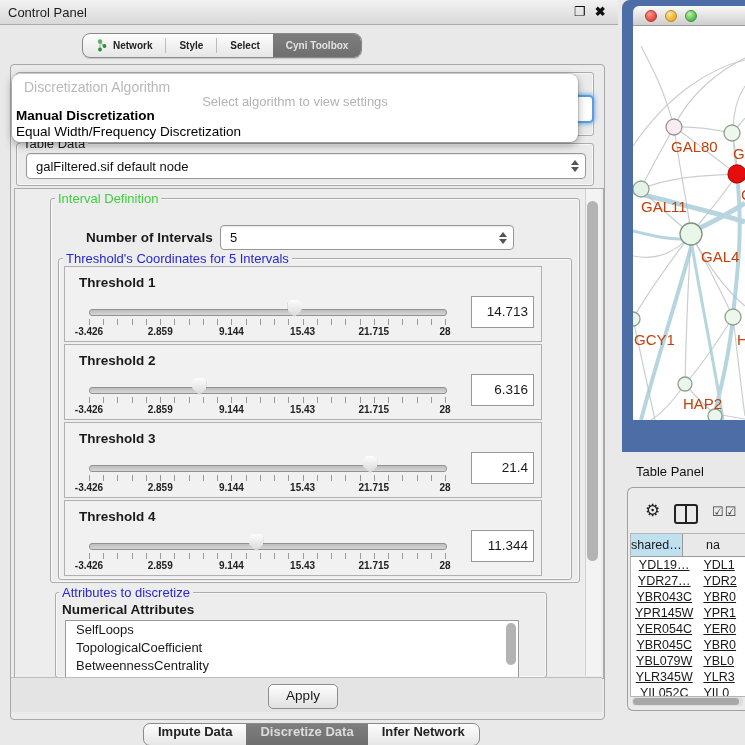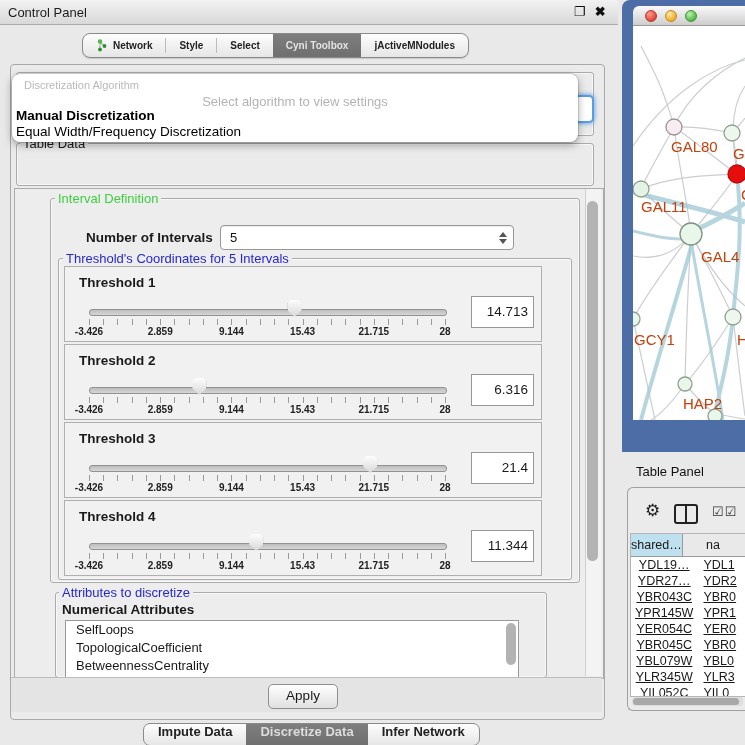--- a/index.html
+++ b/index.html
@@ -27,21 +27,21 @@
 
   .groupbox{position:absolute;border:1px solid #ababab;border-radius:3px;
     box-shadow:inset 0 0 0 1px rgba(255,255,255,.6);}
   .grouplabel{position:absolute;background:#ebebeb;padding:0 3px;font-size:13px;line-height:13px;}
 
   
   .combo-frag{left:574px;top:95px;width:16px;height:24px;background:#fff;border:2px solid #5b9ce0;
     border-radius:5px;box-shadow:0 0 4px 1px rgba(91,156,224,.8);}
   .popup{left:12px;top:74px;width:566px;height:68px;background:#fff;border-radius:8px;
     box-shadow:0 3px 9px rgba(0,0,0,.35),0 0 0 1px rgba(0,0,0,.12);z-index:40;}
-  .popup .ghost-label{position:absolute;left:12px;top:5px;color:#b9b9b9;font-size:11px;}
+  .popup .ghost-label{position:absolute;left:12px;top:5px;color:#b9b9b9;font-size:14px;}
   .popup .placeholder{position:absolute;left:0;top:20px;width:100%;text-align:center;color:#b3b3b3;font-size:13px;}
   .popup .opt{position:absolute;left:4px;font-size:13.5px;color:#000;white-space:nowrap;}
   .popup .opt1{top:34px;font-weight:bold;}
   .popup .opt2{top:50px;}
 
   
   .combo{position:absolute;background:#fff;border:1px solid #979797;border-radius:4px;
     display:flex;align-items:center;box-shadow:inset 0 1px 1px rgba(0,0,0,.08);}
   .combo .val{padding-left:9px;font-size:13px;color:#111;}
   .stepper{position:absolute;right:6px;top:50%;transform:translateY(-50%);display:flex;flex-direction:column;gap:2px;}
@@ -143,39 +143,43 @@
     <div class="tab">
         <span>Style</span>
       </div>
     <div class="tabsep"></div>
     <div class="tab">
         <span>Select</span>
       </div>
     <div class="tab sel">
         <span>Cyni Toolbox</span>
       </div>
-    <div class="tab">
-        <span>jActiveMNodules</span>
-      </div>
   </div>
 
   <div class="abs main-card"></div>
 
   <div class="groupbox" style="left:16px;top:72px;width:576px;height:62px;"></div>
   <div class="abs combo-frag"></div>
 
   <div class="abs popup">
     <div class="ghost-label">Discretization Algorithm</div>
     <div class="placeholder">Select algorithm to view settings</div>
     <div class="opt opt1">Manual Discretization</div>
     <div class="opt opt2">Equal Width/Frequency Discretization</div>
   </div>
 
   <div class="groupbox" style="left:16px;top:143px;width:576px;height:41px;"></div>
   <div class="grouplabel" style="left:20px;top:137px;">Table Data</div>
+  <div class="combo" style="left:26px;top:153px;width:558px;height:24px;">
+    <span class="val">galFiltered.sif default node</span>
+    <span class="stepper">
+        <i class="up"></i>
+        <i class="dn"></i>
+      </span>
+  </div>
 
   <div class="abs scrollpane"></div>
   <div class="abs vscroll"></div>
   <div class="abs vthumb"></div>
 
   <div class="groupbox" style="left:50px;top:198px;width:528px;height:383px;"></div>
   <div class="grouplabel lbl-green" style="left:55px;top:192px;background:#ededed;">Interval Definition</div>
 
   <div class="abs bold" style="left:86px;top:230px;font-size:13.5px;">Number of Intervals</div>
   <div class="combo" style="left:220px;top:225px;width:292px;height:23px;">

